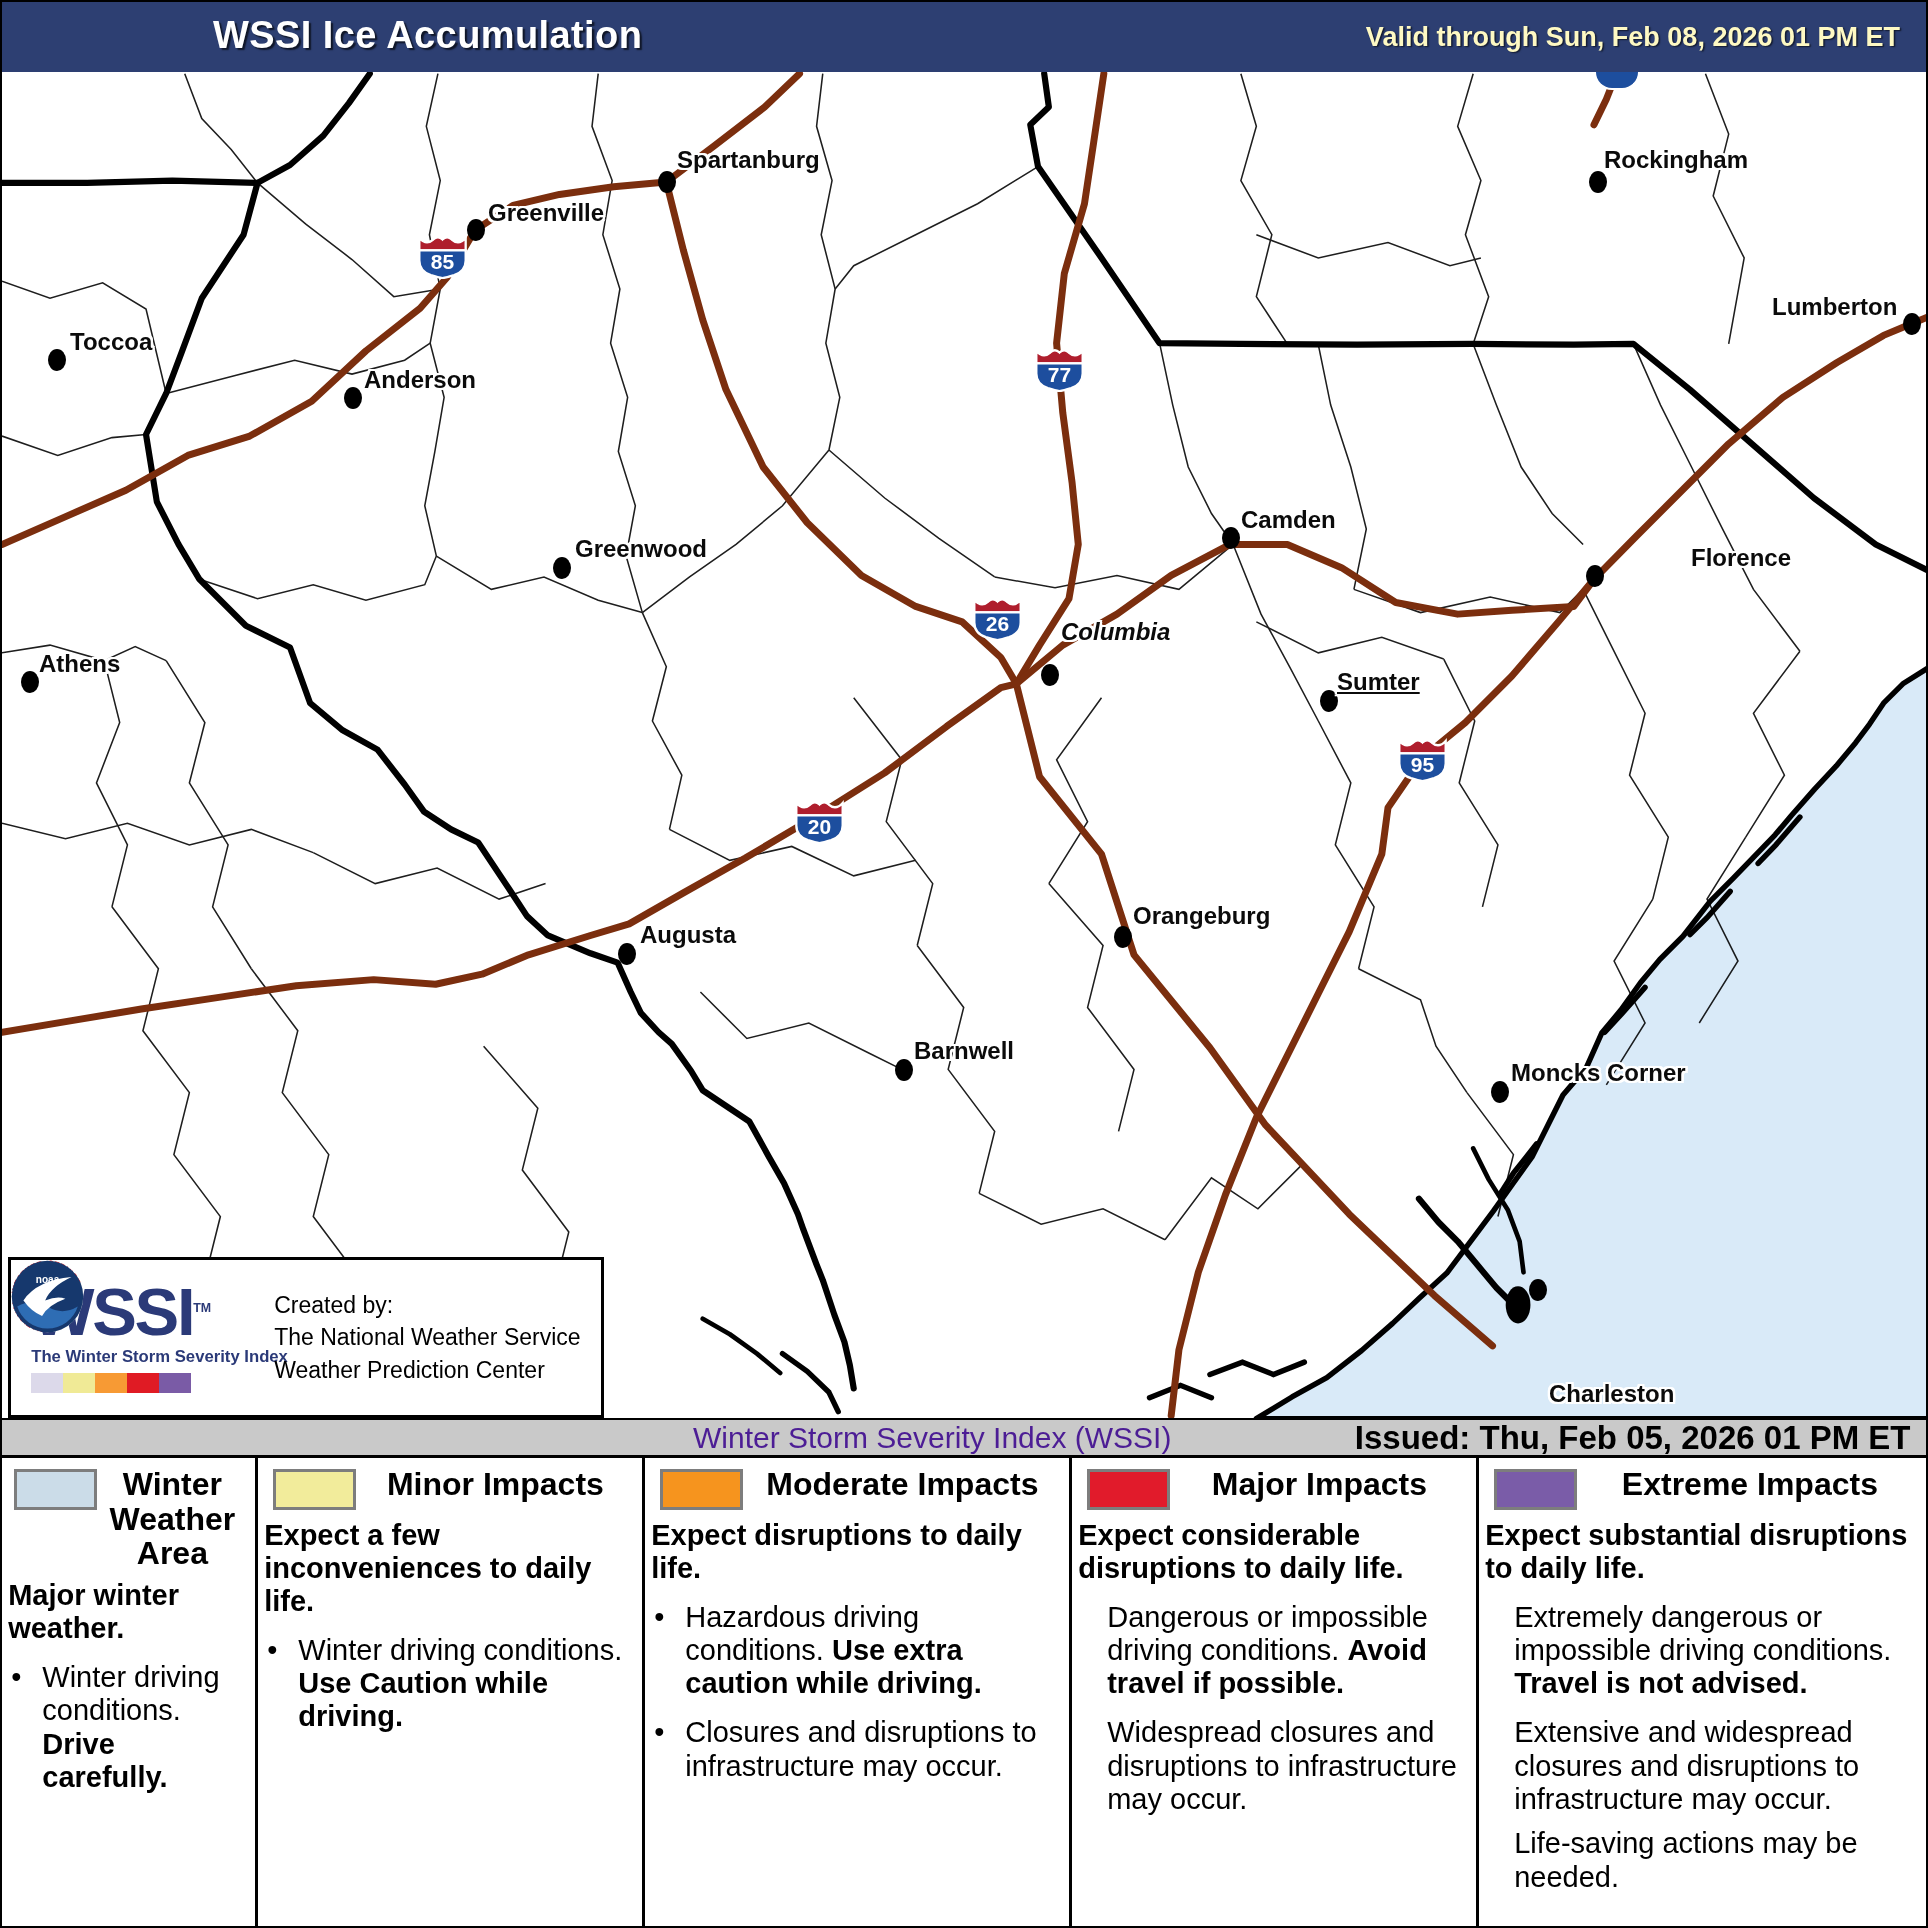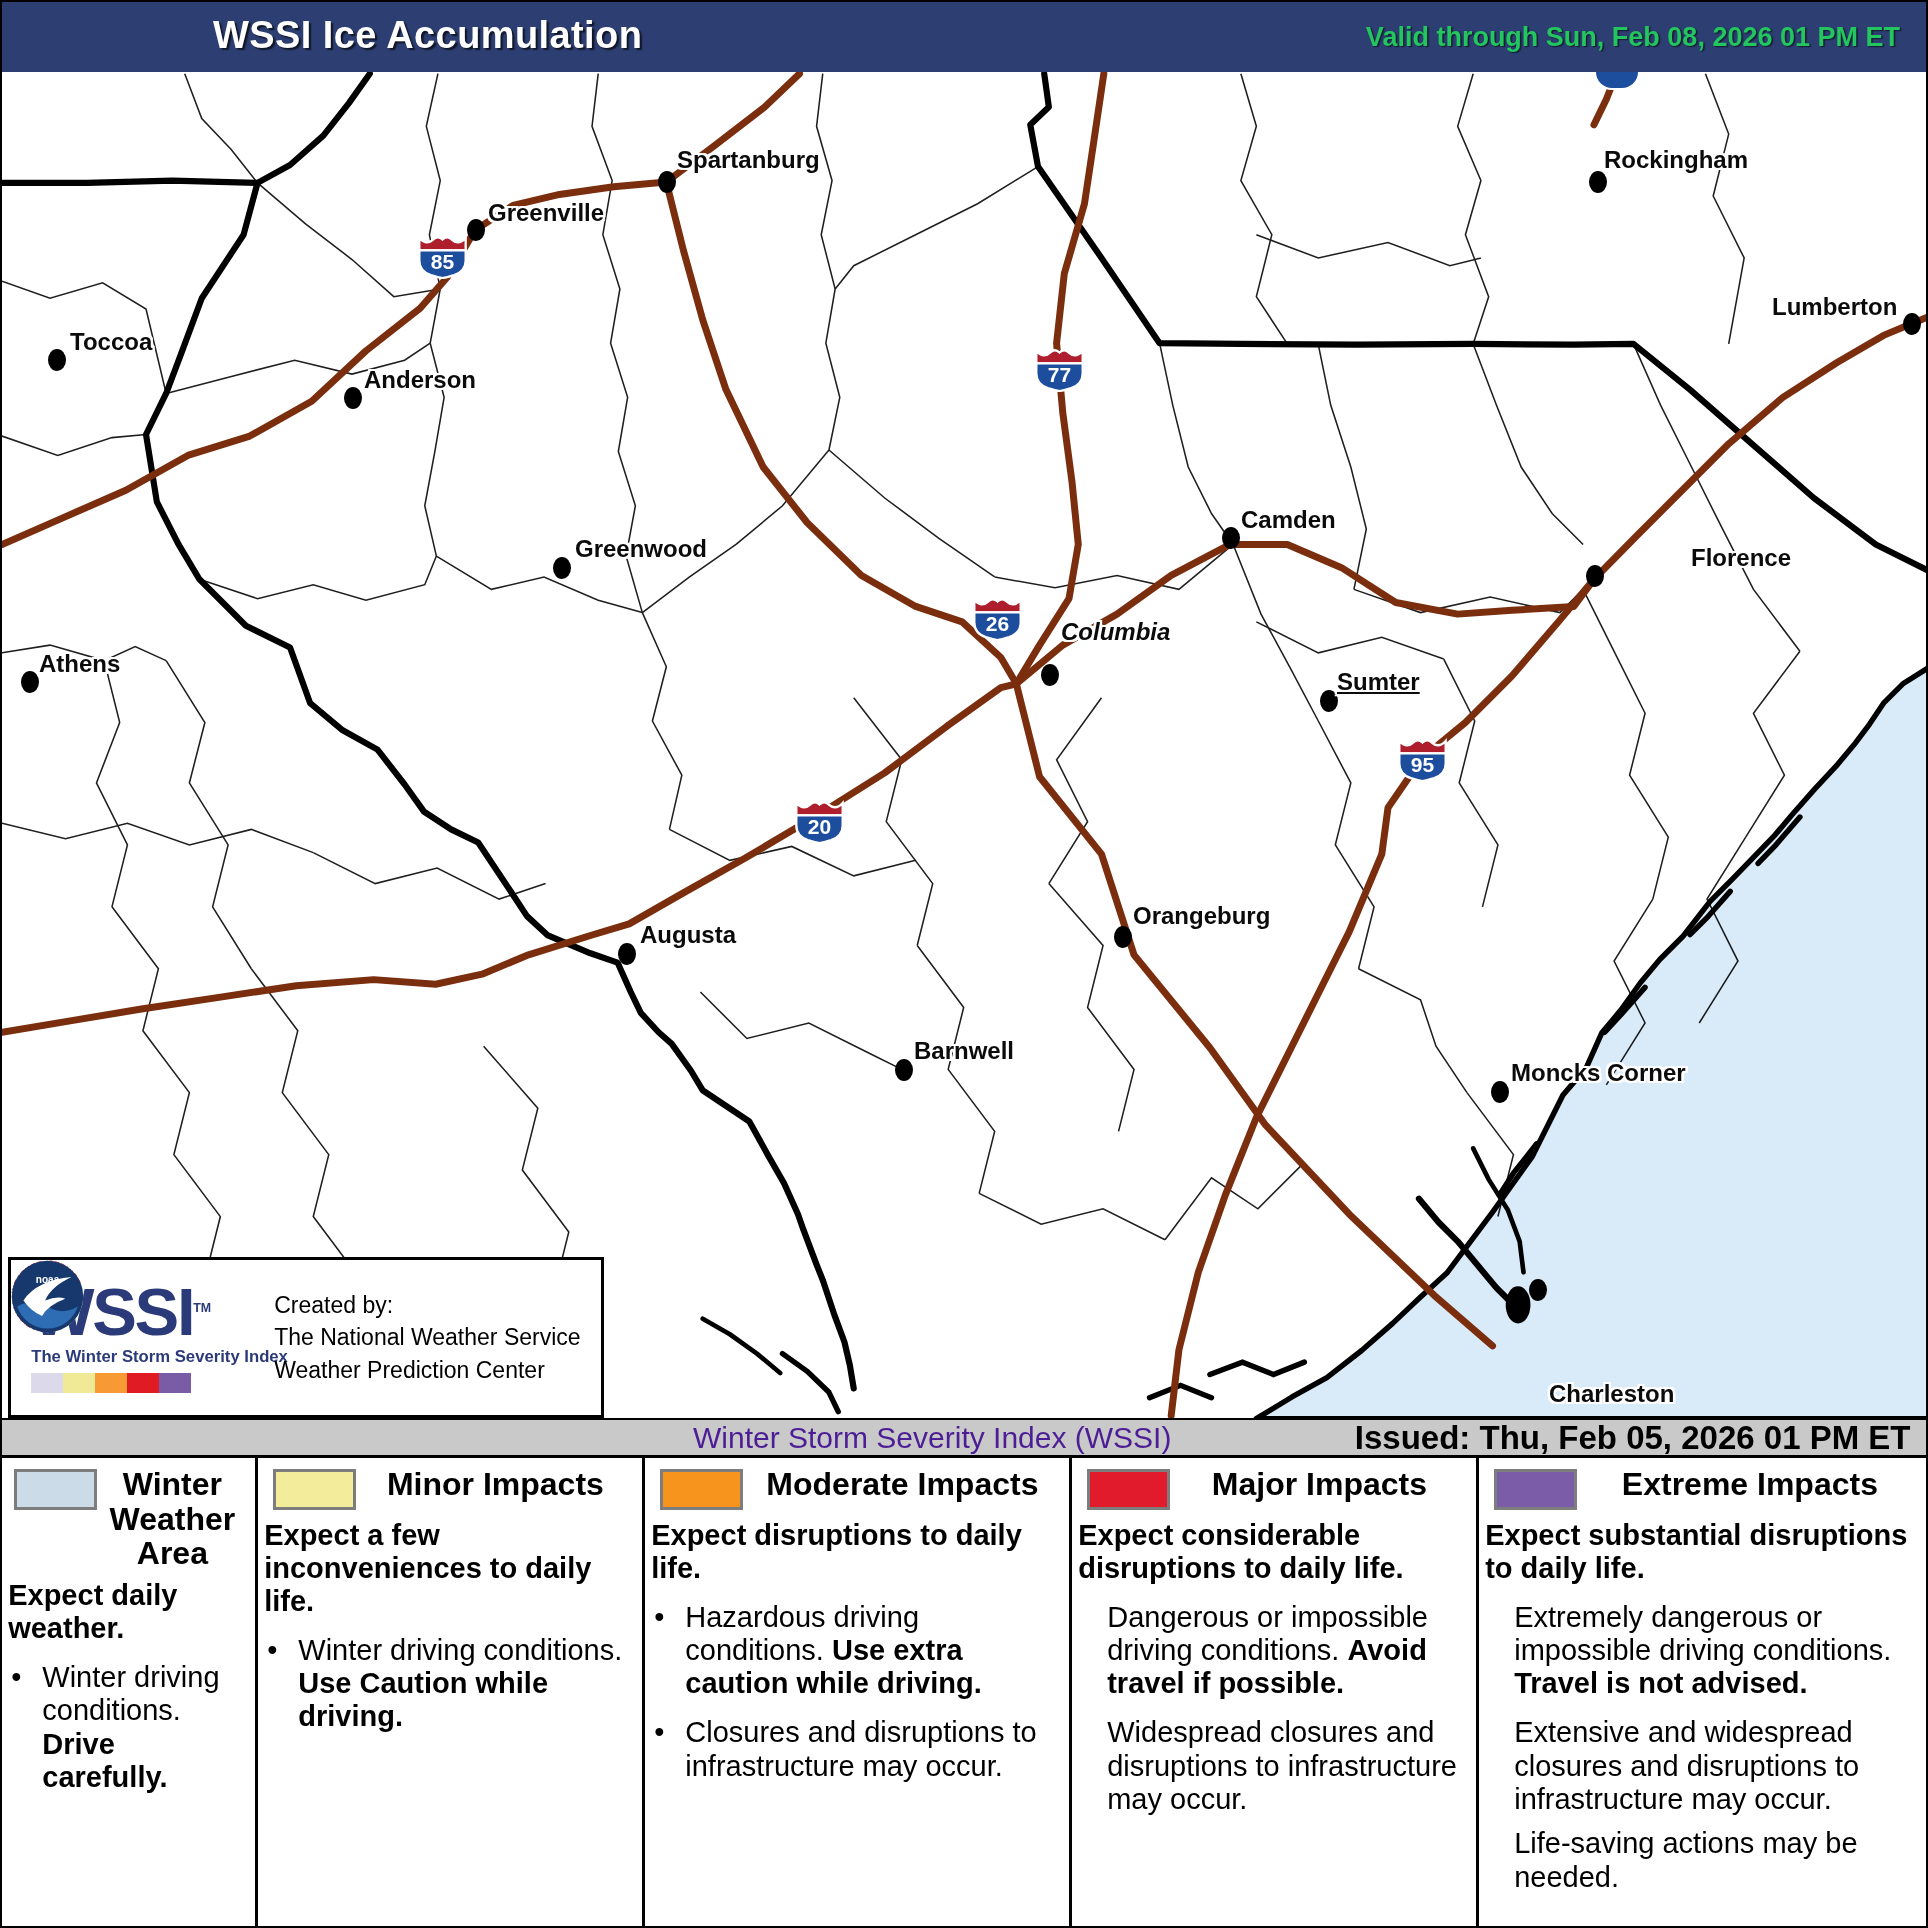--- a/index.html
+++ b/index.html
@@ -4,21 +4,21 @@
 <style>
   html,body{margin:0;padding:0;background:#fff;}
   #page{position:relative;width:1928px;height:1928px;font-family:"Liberation Sans",sans-serif;
         box-sizing:border-box;border:2.3px solid #000;overflow:hidden;background:#fff;}
   
   #hdr{position:absolute;left:0;top:0;width:100%;height:70px;background:#2D3F72;border-bottom:1.5px solid #000;text-align:right;}
   #hdr .title{position:absolute;left:211px;top:50%;transform:translateY(-54%);
       color:#fff;font-size:38px;font-weight:bold;letter-spacing:0.4px;
       text-shadow:2.3px 2.3px 1.5px rgba(0,0,0,.65);white-space:nowrap;}
   #hdr .valid{position:absolute;right:26px;top:50%;transform:translateY(-50%);
-      color:#22c55e;font-size:27px;font-weight:bold;text-shadow:1.5px 1.5px 1.5px rgba(0,0,0,.6);white-space:nowrap;}
+      color:#fef9c3;font-size:27px;font-weight:bold;text-shadow:1.5px 1.5px 1.5px rgba(0,0,0,.6);white-space:nowrap;}
   
   #map{position:absolute;left:0;top:70px;width:1928px;height:1346px;background:#fff;overflow:hidden;}
   #map svg{position:absolute;left:0;top:0;}
   .city-dot{position:absolute;width:18px;height:22px;background:#000;border-radius:50%;}
   .city-label{position:absolute;font-size:24px;font-weight:bold;color:#0b0b0b;white-space:nowrap;
       text-shadow:-2.3px -2.3px 0 #fff,2.3px -2.3px 0 #fff,-2.3px 2.3px 0 #fff,2.3px 2.3px 0 #fff,
                   0 -2.3px 0 #fff,0 2.3px 0 #fff,-2.3px 0 0 #fff,2.3px 0 0 #fff;}
   .shield{position:absolute;width:51px;height:48px;}
   .shield svg{position:absolute;left:0;top:0;}
   .shield .num{position:absolute;left:0;top:18.6px;width:100%;text-align:center;
@@ -275,21 +275,21 @@
     <span class="r">Issued: Thu, Feb 05, 2026 01 PM ET</span>
   </div>
 
   <div id="legend">
 
     <div class="col" style="width:256px">
       <div class="leg-head">
         <div class="swatch" style="margin-left: 6.2px; background: rgb(203, 220, 232);"></div>
         <div class="leg-title">Winter Weather Area</div>
       </div>
-      <div class="lead">Expect daily weather.</div>
+      <div class="lead">Major winter weather.</div>
       <div class="item">
         <span class="bul">•</span>
         <span><span>Winter driving conditions. </span><b>Drive carefully.</b></span>
       </div>
     </div>
 
     <div class="col" style="width:387px">
       <div class="leg-head">
         <div class="swatch" style="background: rgb(242, 236, 155);"></div>
         <div class="leg-title">Minor Impacts</div>

